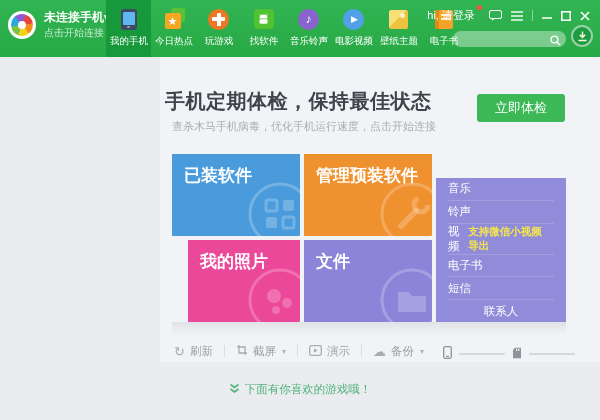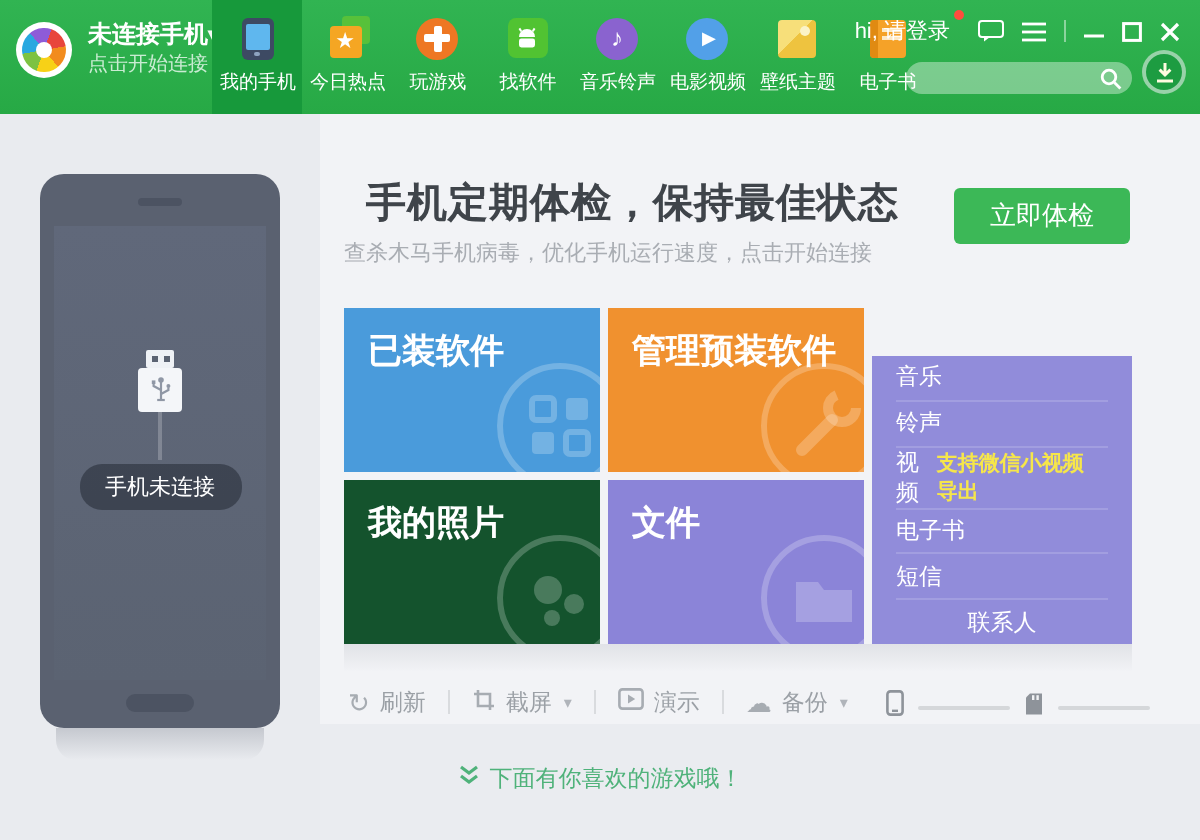--- a/index.html
+++ b/index.html
@@ -73,21 +73,21 @@
   .usb { margin-top:62px; position:relative; width:22px; }
   .usb .metal { width:14px; height:9px; background:#eef1f5; margin:0 auto; border-radius:1px; position:relative; }
   .usb .metal::before { content:""; position:absolute; left:2.5px; top:2.5px; width:3px; height:3px; background:#5b6372; box-shadow:6px 0 0 #5b6372; }
   .usb .body { width:22px; height:22px; background:#f4f6f9; border-radius:2px; margin-top:0; display:flex; align-items:center; justify-content:center; }
   .cable { width:2px; height:24px; background:rgba(255,255,255,.22); }
   .phone-status { margin-top:2px; background:rgba(30,35,46,.5); color:#fff; font-size:11px;
                   padding:4px 13px; border-radius:11px; white-space:nowrap; }
 
   
   .main { position:absolute; left:160px; top:57px; width:440px; height:305px; background:#f2f3f6; }
-  .hero-title { position:absolute; left:23px; top:31px; font-size:20px; font-weight:600; color:#3f444a; letter-spacing:.5px; }
+  .hero-title { position:absolute; left:5px; top:31px; font-size:20px; font-weight:600; color:#3f444a; letter-spacing:.5px; }
   .hero-sub { position:absolute; left:12px; top:62px; font-size:11px; color:#a9adb3; }
   .hero-btn { position:absolute; left:317px; top:37px; width:88px; height:28px; background:#3cb857; border:none;
               border-radius:3px; color:#fff; font-size:13px; cursor:pointer; font-family:inherit; }
 
   .grid { position:absolute; left:12px; top:97px; width:394px; height:168px;
           display:grid; grid-template-columns:128px 128px 130px; grid-template-rows:82px 82px; gap:4px; }
   .grid::after { content:""; position:absolute; left:0; right:0; top:100%; height:14px;
                  background:linear-gradient(rgba(120,125,140,.14),rgba(120,125,140,0)); }
   .tile { position:relative; overflow:hidden; cursor:pointer; }
   .tile-label { position:absolute; left:12px; top:10px; color:#fff; font-size:17px; font-weight:bold; }
@@ -241,46 +241,20 @@
       </span>
     </div>
     <div class="dl-btn">
       <svg width="11" height="11" viewBox="0 0 11 11">
           <path d="M5.5 0.5 V6 M2.8 3.8 L5.5 6.5 L8.2 3.8" stroke="#fffbe0" stroke-width="1.5" fill="none"></path>
           <line x1="1.5" y1="9.5" x2="9.5" y2="9.5" stroke="#fffbe0" stroke-width="1.5"></line>
         </svg>
     </div>
   </div>
 
-  <div class="left-panel">
-    <div class="phone">
-      <div class="cam"></div>
-      <div class="screen">
-        <div class="usb">
-          <div class="metal"></div>
-          <div class="body">
-            <svg width="13" height="14" viewBox="0 0 13 14">
-                <g stroke="#8f97a5" stroke-width="1.1" fill="#8f97a5">
-                  <circle cx="6.5" cy="2" r="1.4" stroke="none"></circle>
-                  <line x1="6.5" y1="2.5" x2="6.5" y2="12"></line>
-                  <path d="M6.5 7 L2.8 5 L2.8 3.6" fill="none"></path>
-                  <rect x="1.9" y="2.2" width="1.8" height="1.8" stroke="none"></rect>
-                  <path d="M6.5 9 L10.2 7 L10.2 5.8" fill="none"></path>
-                  <circle cx="10.2" cy="5" r="1" stroke="none"></circle>
-                  <line x1="4.6" y1="12" x2="8.4" y2="12"></line>
-                </g>
-              </svg>
-          </div>
-        </div>
-        <div class="cable"></div>
-        <div class="phone-status">手机未连接</div>
-      </div>
-      <div class="home"></div>
-    </div>
-  </div>
 
   <div class="main">
     <div class="hero-title">手机定期体检，保持最佳状态</div>
     <div class="hero-sub">查杀木马手机病毒，优化手机运行速度，点击开始连接</div>
     <button class="hero-btn">立即体检</button>
 
     <div class="grid">
       <div class="tile" style="background-color: rgb(74, 155, 219);">
         <span class="tile-label">已装软件</span>
         <span class="tile-art">
@@ -300,21 +274,21 @@
         <span class="tile-art">
           <svg width="72" height="72" viewBox="0 0 72 72">
               <g stroke="rgba(255,255,255,.25)" fill="none">
                 <circle cx="36" cy="36" r="30" stroke-width="3"></circle>
                 <circle cx="45" cy="27" r="7" stroke-width="5" stroke-dasharray="30 14"></circle>
                 <line x1="40" y1="33" x2="25" y2="48" stroke-width="6" stroke-linecap="round"></line>
               </g>
             </svg>
         </span>
       </div>
-      <div class="tile" style="background-color: #14532d;">
+      <div class="tile" style="background-color: #ec4899; margin-left: 16px;">
         <span class="tile-label">我的照片</span>
         <span class="tile-art">
           <svg width="72" height="72" viewBox="0 0 72 72">
               <g fill="rgba(255,255,255,.25)">
                 <circle cx="36" cy="36" r="30" fill="none" stroke="rgba(255,255,255,.25)" stroke-width="3"></circle>
                 <circle cx="30" cy="32" r="7"></circle>
                 <circle cx="43" cy="39" r="5"></circle>
                 <circle cx="32" cy="46" r="4"></circle>
               </g>
             </svg>

